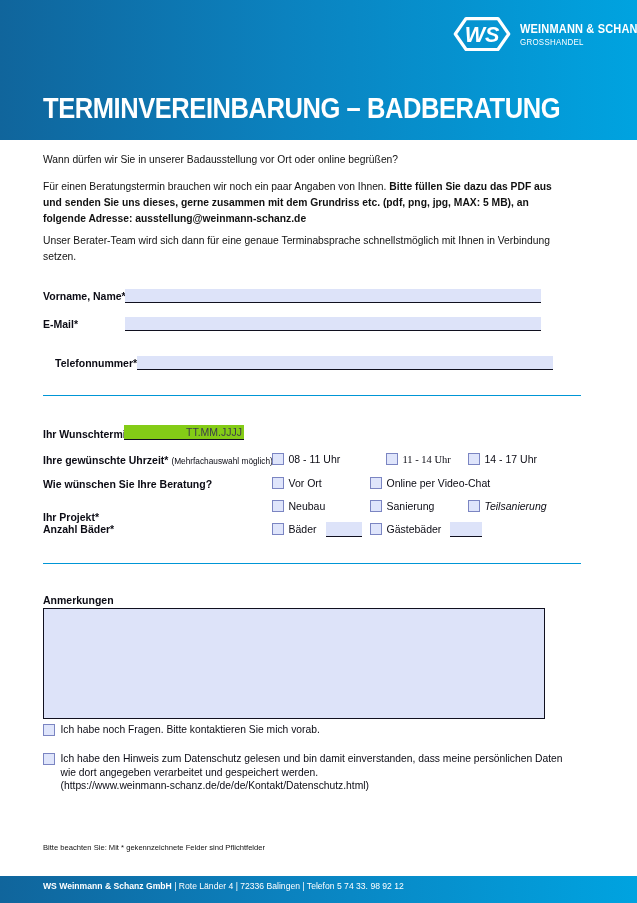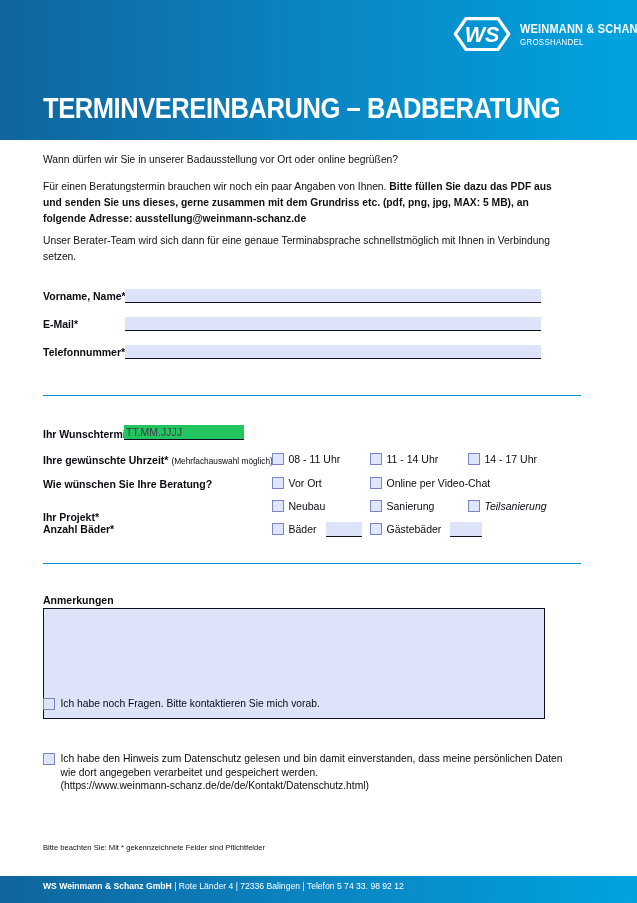--- a/index.html
+++ b/index.html
@@ -23,22 +23,22 @@
 
   
   .lbl{font-weight:bold;font-size:10.5px;color:#0b0b14;white-space:nowrap;}
   .txt-input{position:absolute;left:125px;top:0;width:410px;height:13px;
              background:#dde3f9;border:none;border-bottom:1.6px solid #10101f;
              font-family:inherit;font-size:10px;padding:0 3px;outline:none;}
   .frow{left:0;width:560px;height:16px;}
   .frow .lbl{position:absolute;left:43px;top:1px;}
 
   .date-input{position:absolute;left:124px;top:-2px;width:116px;height:12px;
-              background:#22c55e;border:none;border-bottom:1.6px solid #10101f;
-              font-family:inherit;font-size:10.5px;text-align:left;outline:none;color:#2e2e3a;}
+              background:#84cc16;border:none;border-bottom:1.6px solid #10101f;
+              font-family:inherit;font-size:10.5px;text-align:right;outline:none;color:#2e2e3a;}
   .date-input::placeholder{color:#3c3c49;opacity:1;}
 
   .hint{font-weight:normal;font-size:8.3px;}
 
   .divider{left:43px;width:538px;height:1.6px;background:#0096d6;}
 
   .opt{position:absolute;top:0;display:flex;align-items:center;gap:5px;height:14px;}
   .cb{display:inline-block;width:9.5px;height:9.5px;background:#dfe5fb;border:1px solid #7b85c2;cursor:pointer;flex:none;}
   .opt-label{font-size:10.5px;white-space:nowrap;}
   .mini-input{width:32px;height:12px;background:#dde3f9;border:none;border-bottom:1.6px solid #10101f;
@@ -81,39 +81,39 @@
   <div class="abs intro" style="top:233px;">Unser Berater-Team wird sich dann für eine genaue Terminabsprache schnellstmöglich mit Ihnen in Verbindung setzen.</div>
 
   <div class="abs frow" style="top:289px;">
     <span class="lbl">Vorname, Name*</span>
     <input class="txt-input" type="text" style="">
   </div>
   <div class="abs frow" style="top:317px;">
     <span class="lbl">E-Mail*</span>
     <input class="txt-input" type="text" style="">
   </div>
-  <div class="abs frow" style="top:345px;">
+  <div class="abs frow" style="top:356px;margin-left:12px;">
     <span class="lbl">Telefonnummer*</span>
     <input class="txt-input" type="text" style="">
   </div>
 
   <div class="abs divider" style="top:394.5px;"></div>
 
   <div class="abs frow" style="top:427px;">
     <span class="lbl">Ihr Wunschtermin*</span>
     <input class="date-input" type="text" placeholder="TT.MM.JJJJ" style="">
   </div>
 
   <div class="abs frow" style="top:452px;">
     <span class="lbl" style="top:2px;"><span>Ihre gewünschte Uhrzeit*</span> <span class="hint">(Mehrfachauswahl möglich)</span></span>
     <span class="opt" style="left:272px;">
       <span class="cb"></span>
       <span class="opt-label">08 - 11 Uhr</span>
     </span>
-    <span class="opt" style="left:370px;">
+    <span class="opt" style="left:386px;font-family:Liberation Serif, serif;">
       <span class="cb"></span>
       <span class="opt-label">11 - 14 Uhr</span>
     </span>
     <span class="opt" style="left:468px;">
       <span class="cb"></span>
       <span class="opt-label">14 - 17 Uhr</span>
     </span>
   </div>
 
   <div class="abs frow" style="top:476px;">
@@ -156,21 +156,21 @@
       <span class="opt-label">Gästebäder</span>
       <input class="mini-input" style="width: 28px;" type="text">
     </span>
   </div>
 
   <div class="abs divider" style="top:562.5px;"></div>
 
   <div class="abs lbl" style="left:43px;top:594px;">Anmerkungen</div>
   <textarea class="notes-ta" style=""></textarea>
 
-  <div class="abs consent" style="top:697px;text-align:right;">
+  <div class="abs consent" style="top:723px;text-align:right;">
     <span class="cb"></span>
     <span>Ich habe noch Fragen. Bitte kontaktieren Sie mich vorab.</span>
   </div>
   <div class="abs consent" style="top:752px;">
     <span class="cb"></span>
     <span>
       <div>Ich habe den Hinweis zum Datenschutz gelesen und bin damit einverstanden, dass meine persönlichen Daten</div>
       <div>wie dort angegeben verarbeitet und gespeichert werden.</div>
       <div>(https://www.weinmann-schanz.de/de/de/Kontakt/Datenschutz.html)</div>
     </span>

